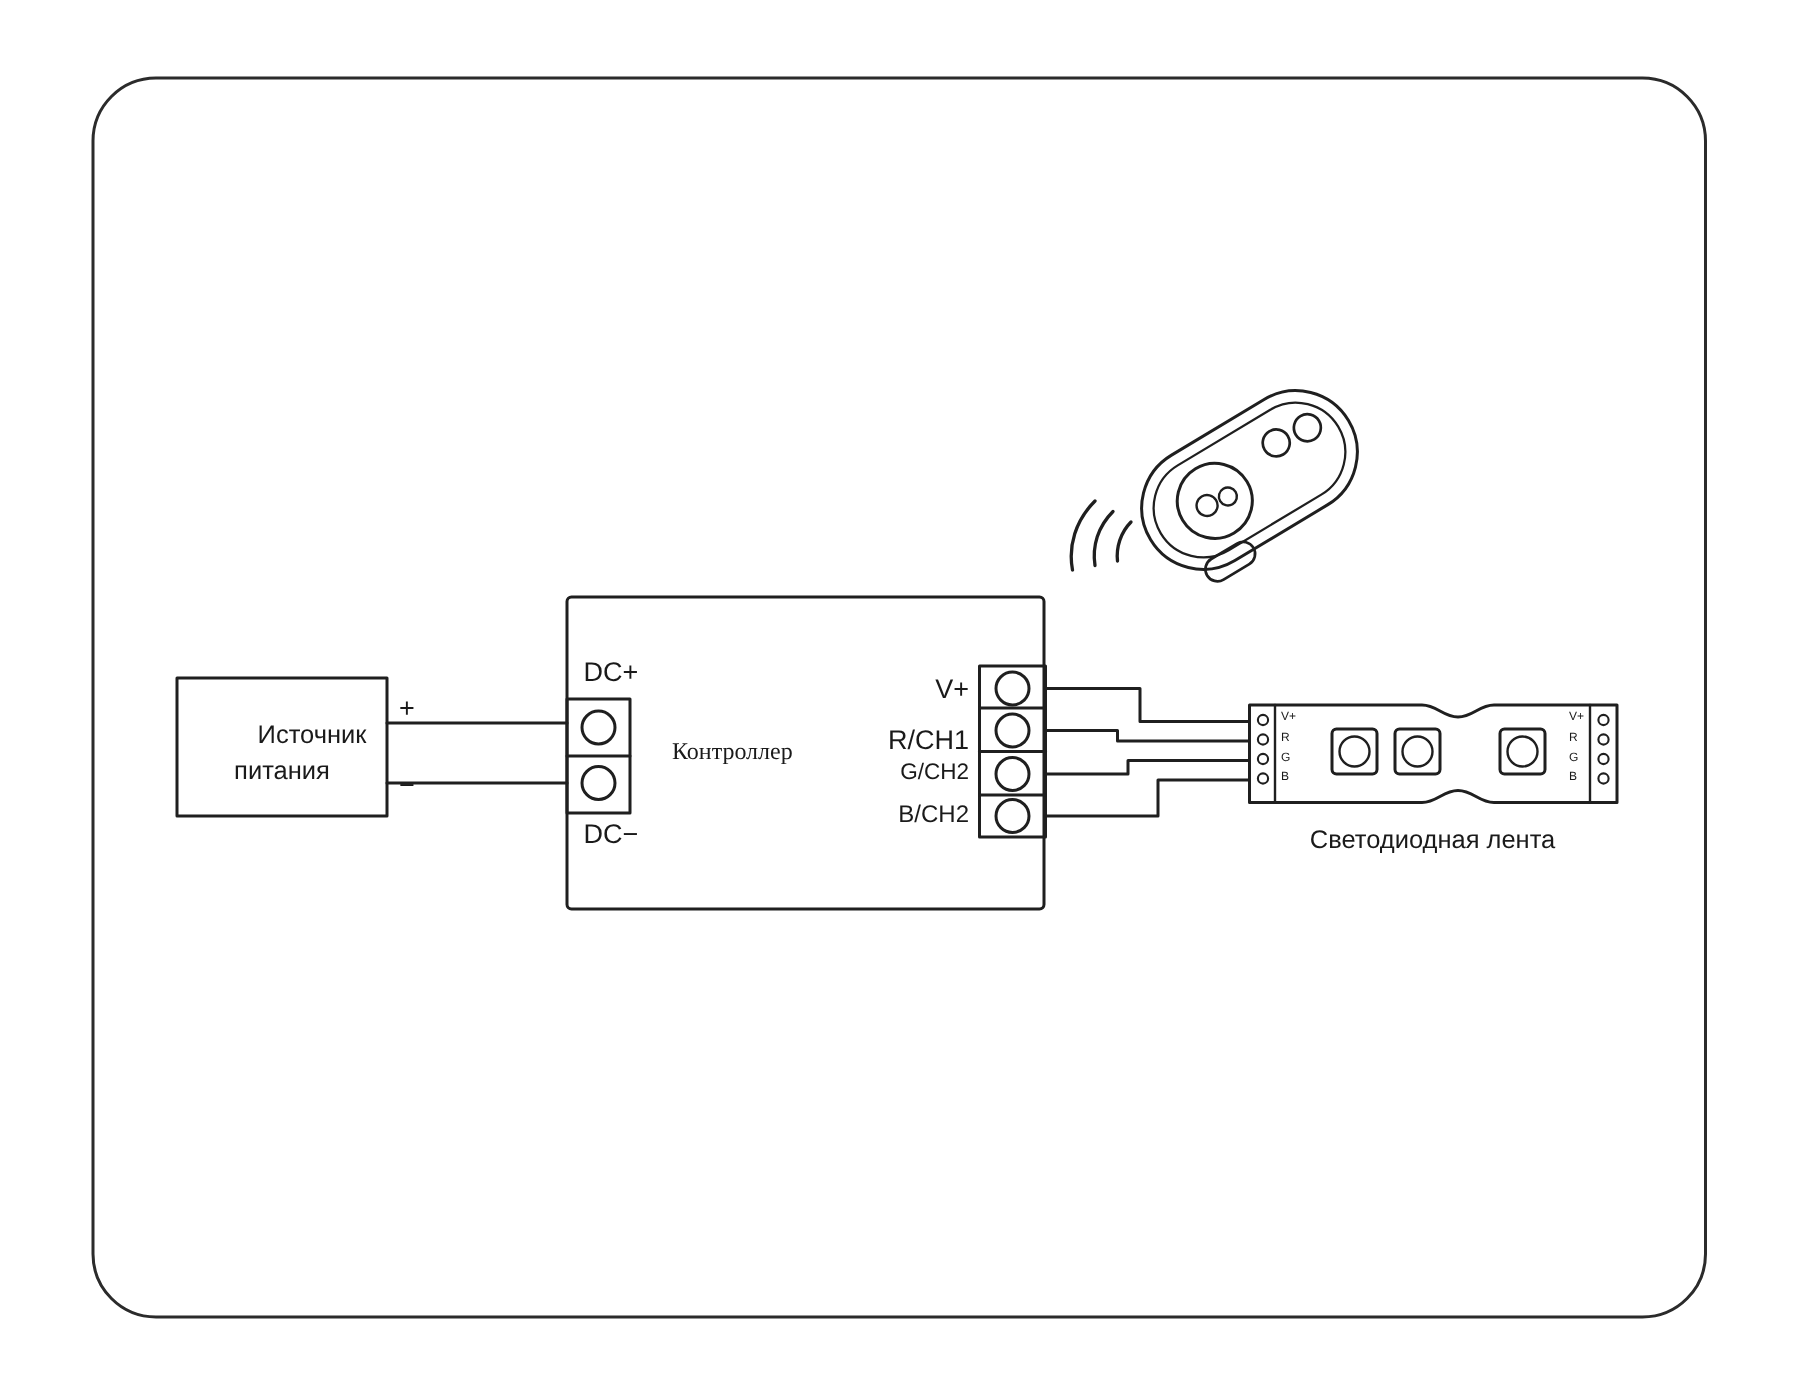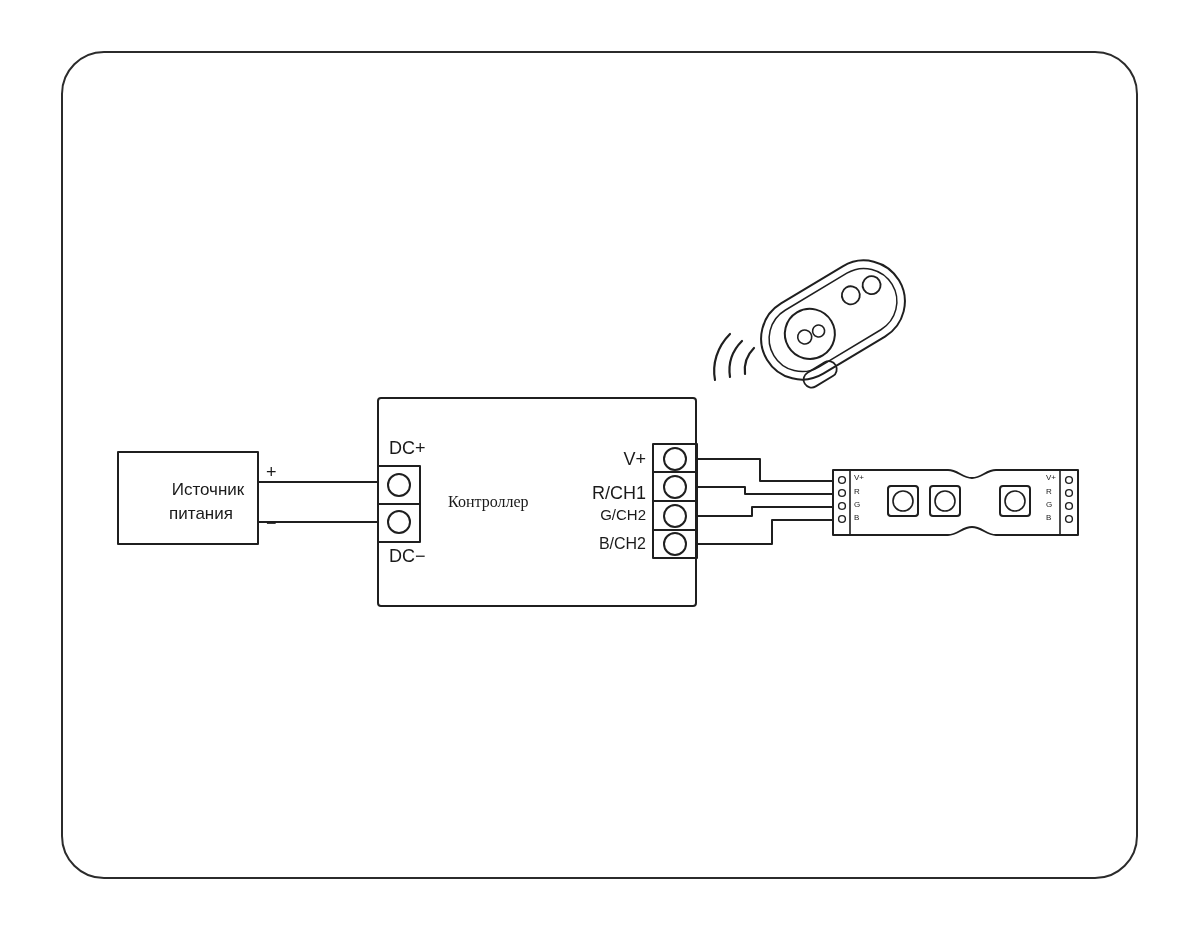--- a/index.html
+++ b/index.html
@@ -117,21 +117,21 @@
       <g stroke-width="2.2">
         <path d="M754 348 C747 355 744 365 745 374"></path>
         <path d="M742 341 C732 351 728 364 730 377"></path>
         <path d="M730 334 C717 347 712 364 715 380"></path>
       </g>
 
     </g>
   </svg>
 
   <div class="lbl lbl-center" style="left:118px; top:479px; width:140px; font-size:17px;margin-left:20px;">Источник</div>
-  <div class="lbl lbl-center" style="left:118px; top:503px; width:140px; font-size:17px;padding-left:13px;">питания</div>
+  <div class="lbl lbl-center" style="left:118px; top:503px; width:140px; font-size:17px;">питания</div>
 
   <div class="lbl" style="left:266px; top:461px; font-size:18px;">+</div>
   <div class="lbl" style="left:266px; top:512px; font-size:18px;">−</div>
 
   <div class="lbl" style="left:448px; top:492px; font-size:16px;font-family:Liberation Serif, serif;">Контроллер</div>
 
   <div class="lbl" style="left:389px; top:437px; font-size:18px;">DC+</div>
   <div class="lbl" style="left:389px; top:545px; font-size:18px;text-align:right;">DC−</div>
 
   <div class="lbl lbl-right" style="left:520px; top:448px; width:126px; font-size:18px;">V+</div>
@@ -142,14 +142,15 @@
   <div class="lbl" style="left:854px; top:473px; font-size:8px;">V+</div>
   <div class="lbl" style="left:854px; top:487px; font-size:8px;">R</div>
   <div class="lbl" style="left:854px; top:500px; font-size:8px;">G</div>
   <div class="lbl" style="left:854px; top:513px; font-size:8px;">B</div>
 
   <div class="lbl" style="left:1046px; top:473px; font-size:8px;">V+</div>
   <div class="lbl" style="left:1046px; top:487px; font-size:8px;">R</div>
   <div class="lbl" style="left:1046px; top:500px; font-size:8px;">G</div>
   <div class="lbl" style="left:1046px; top:513px; font-size:8px;">B</div>
 
+  <div class="lbl lbl-center" style="left:790px; top:549px; width:330px; font-size:17px;">Светодиодная лента</div>
 
 </div>
 
 </body></html>

